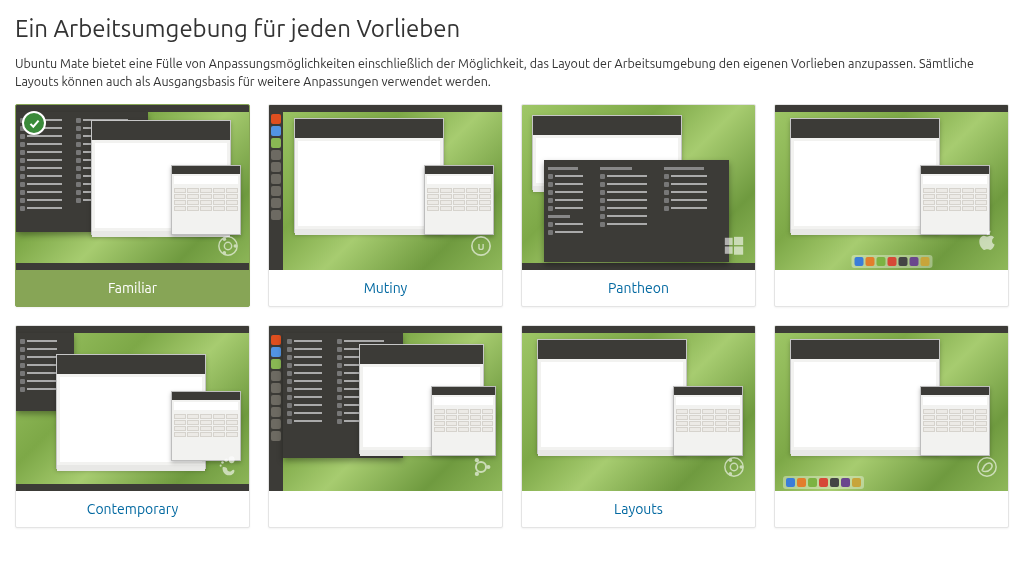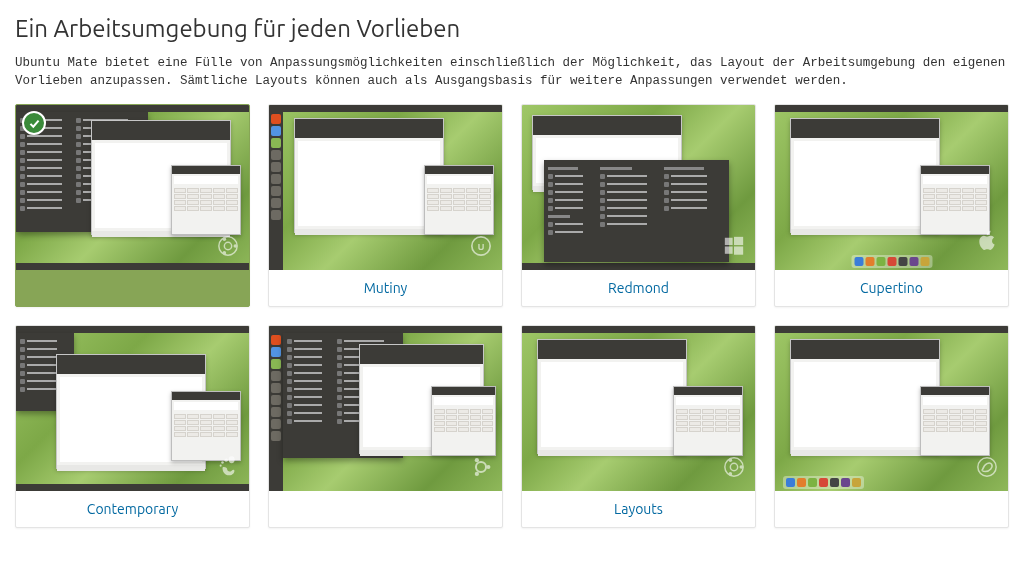--- a/index.html
+++ b/index.html
@@ -14,21 +14,20 @@
   font-size: 24px;
   font-weight: 400;
   color: #333;
   margin-bottom: 12px;
 }
 .intro {
   font-size: 12.5px;
   line-height: 1.45;
   color: #333;
   margin-bottom: 14px;
-  font-family: Liberation Mono, monospace;
 }
 .grid {
   display: grid;
   grid-template-columns: repeat(4, 1fr);
   gap: 18px;
 }
 .card {
   background: #fff;
   border: 1px solid #e4e4e4;
   border-radius: 2px;
@@ -322,20 +321,21 @@
       <div class="logo">
         <svg viewBox="0 0 24 24">
             <circle cx="12" cy="12" r="10" fill="none" stroke="#fff" stroke-width="1.6"></circle>
             <circle cx="12" cy="12" r="4" fill="none" stroke="#fff" stroke-width="1.6"></circle>
             <circle cx="20" cy="12" r="2" fill="#fff"></circle>
             <circle cx="8" cy="4.5" r="2" fill="#fff"></circle>
             <circle cx="8" cy="19.5" r="2" fill="#fff"></circle>
           </svg>
       </div>
     </div>
+    <div class="label">Familiar</div>
   </div>
 
   <div class="card">
     <div class="thumb">
       <div class="panel-top"></div>
       <div class="launcher">
           <div></div>
           <div></div>
           <div></div>
           <div></div>
@@ -494,21 +494,21 @@
       </div>
       <div class="logo">
         <svg viewBox="0 0 24 24" fill="#fff">
             <rect x="2" y="3" width="8.5" height="8"></rect>
             <rect x="12" y="2" width="10" height="9"></rect>
             <rect x="2" y="12.5" width="8.5" height="8"></rect>
             <rect x="12" y="12.5" width="10" height="9"></rect>
           </svg>
       </div>
     </div>
-    <div class="label">Redmond</div>
+    <div class="label">Pantheon</div>
   </div>
 
   <div class="card">
     <div class="thumb">
       <div class="panel-top"></div>
       <div class="editor" style="top:13px;left:15px;width:150px;height:115px;">
         <div class="titlebar"></div>
           <div class="toolbar"></div>
           <div class="page"></div>
           <div class="status"></div>
@@ -547,21 +547,20 @@
           <div></div>
           <div></div>
           <div></div>
         </div>
       <div class="logo" style="bottom:16px;">
         <svg viewBox="0 0 24 24" fill="#fff">
             <path d="M17.5 13.3c0-2.6 2.1-3.8 2.2-3.9-1.2-1.8-3.1-2-3.7-2-1.6-.2-3.1.9-3.9.9-.8 0-2-.9-3.4-.9-1.7 0-3.3 1-4.2 2.6-1.8 3.1-.5 7.7 1.3 10.2.9 1.2 1.9 2.6 3.2 2.6 1.3-.1 1.8-.8 3.3-.8s2 .8 3.4.8c1.4 0 2.3-1.3 3.1-2.5.7-1 1.2-2.1 1.5-3.3-1.6-.6-2.8-2.1-2.8-3.7zM14.8 5.2c.7-.9 1.2-2.1 1.1-3.3-1 0-2.3.7-3 1.6-.7.8-1.2 2-1.1 3.2 1.2.1 2.3-.6 3-1.5z"></path>
           </svg>
       </div>
     </div>
-    <div class="label">Cupertino</div>
   </div>
 
   <div class="card">
     <div class="thumb">
       <div class="panel-top"></div>
       <div class="panel-bottom"></div>
       <div class="darkmenu" style="top:7px;left:0;width:58px;height:78px;">
         <div class="col" style="width:50px;">
           <div class="row">
               <span class="ic"></span>

